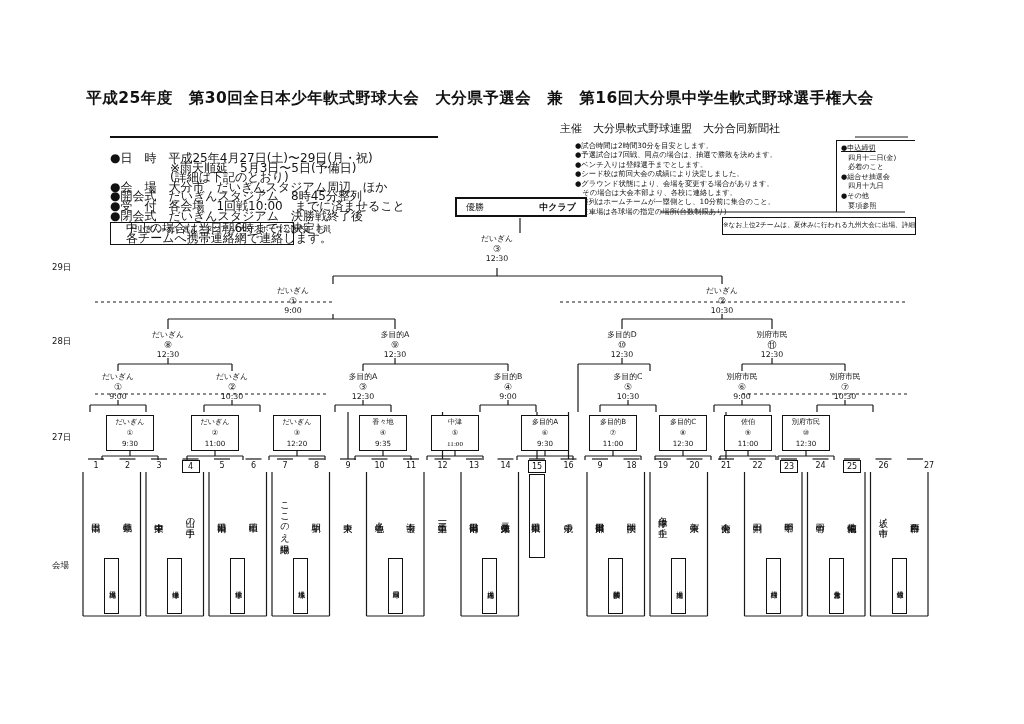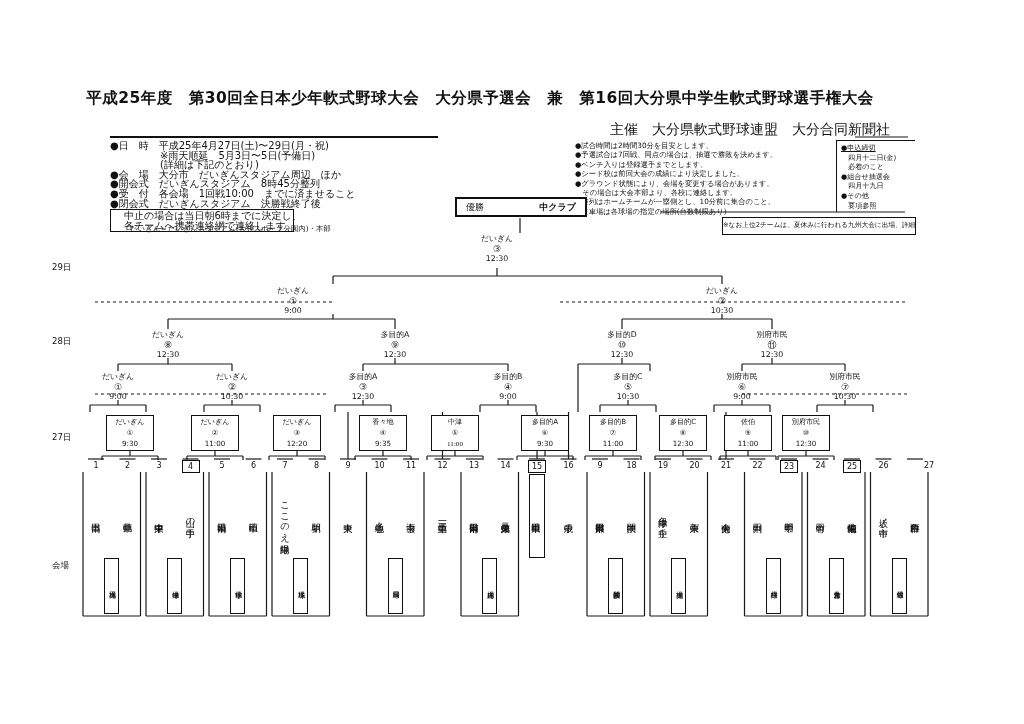--- a/index.html
+++ b/index.html
@@ -1,21 +1,21 @@
 <!DOCTYPE html>
 <html><head>
 <meta charset="utf-8">
 <style>
   html,body{margin:0;padding:0;background:#e8e8e8;}
   .page{position:relative;width:1024px;height:724px;background:#fff;overflow:hidden;
         font-family:"DejaVu Sans",sans-serif;color:#111;}
   .abs{position:absolute;}
   .title{left:40px;top:88px;width:880px;text-align:center;font-size:15.5px;font-weight:bold;letter-spacing:.5px;white-space:nowrap;}
-  .organizer{left:560px;top:121px;width:330px;text-align:right;font-size:14px;}
-  .schedule{left:110px;top:136px;width:328px;border-top:2px solid #111;padding-top:3px;font-size:10px;line-height:9.6px;}
+  .organizer{left:560px;top:121px;width:330px;text-align:left;font-size:11px;}
+  .schedule{left:110px;top:136px;width:328px;border-top:2px solid #111;padding-top:16px;font-size:12px;line-height:9.6px;}
   .schedule .inner{border:1px solid #111;width:176px;padding:1px 3px;margin-top:1px;}
   .rules{left:575px;top:141px;width:262px;font-size:7.3px;line-height:9.4px;}
   .entry{left:836px;top:140px;width:74px;border-left:1.5px solid #111;border-top:1px solid #111;padding:2px 0 2px 4px;font-size:7.1px;line-height:9.6px;}
   .qualnote{left:722px;top:217px;width:192px;height:16px;border:1px solid #111;font-size:6.7px;line-height:14px;text-align:center;white-space:nowrap;overflow:hidden;}
   .venuenote{left:130px;top:224px;font-size:7.4px;}
   .champ{left:455px;top:197px;width:132px;height:20px;border:2px solid #111;display:flex;align-items:center;justify-content:space-between;padding:0 9px;font-size:9px;box-sizing:border-box;background:#fff;}
   .champ .nm{font-weight:bold;}
   .game{width:56px;text-align:center;font-size:7.8px;line-height:10px;background:transparent;}
   .game .cno{font-size:9px;}
   .gamebox{width:48px;height:36px;border:1px solid #111;background:#fff;text-align:center;font-size:7.1px;line-height:10.8px;box-sizing:border-box;padding-top:1px;}

